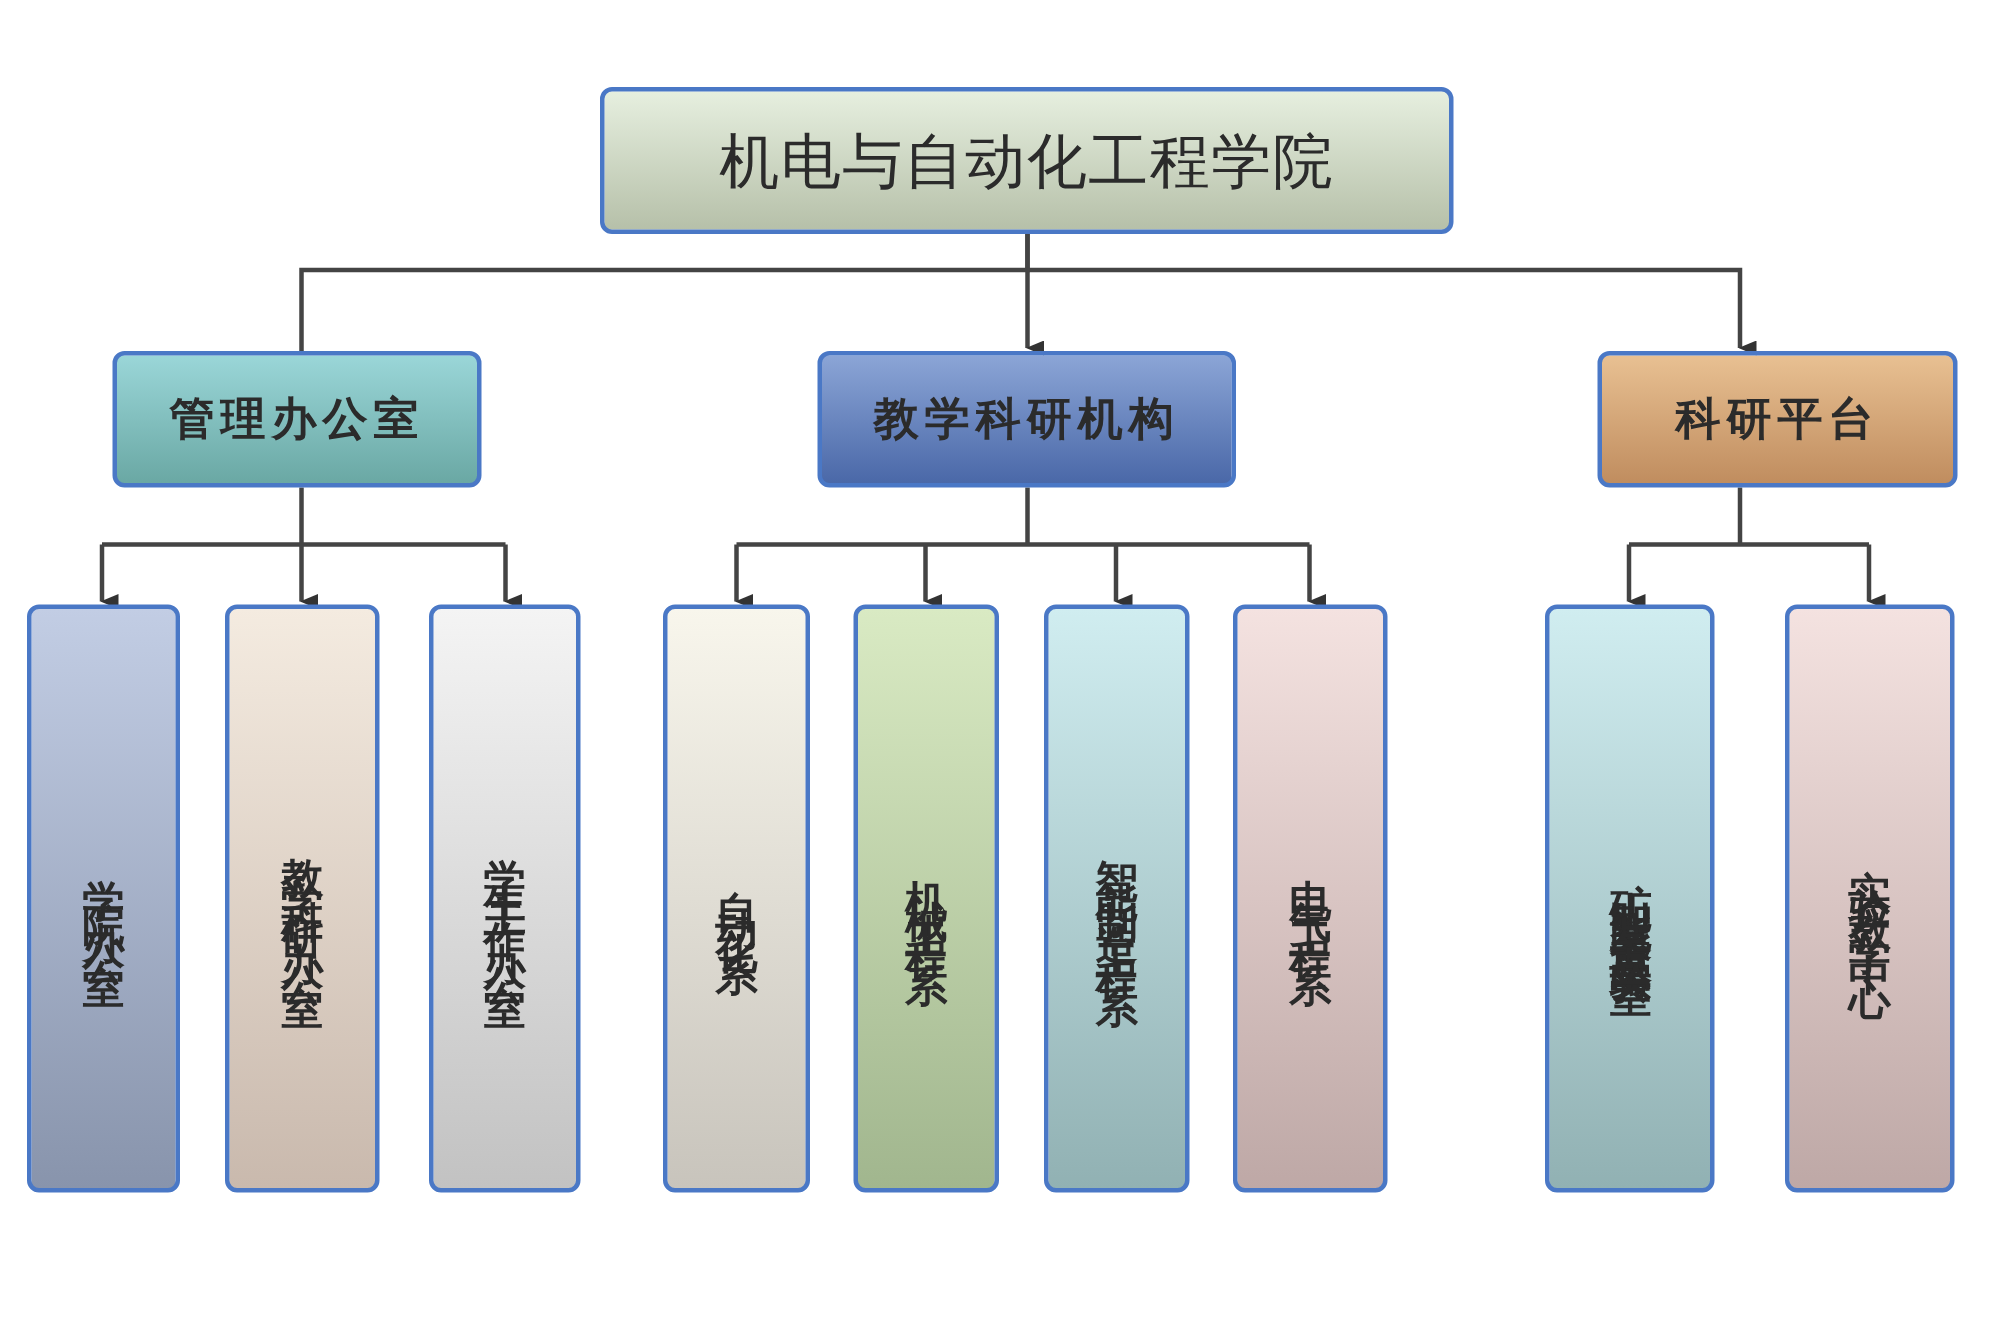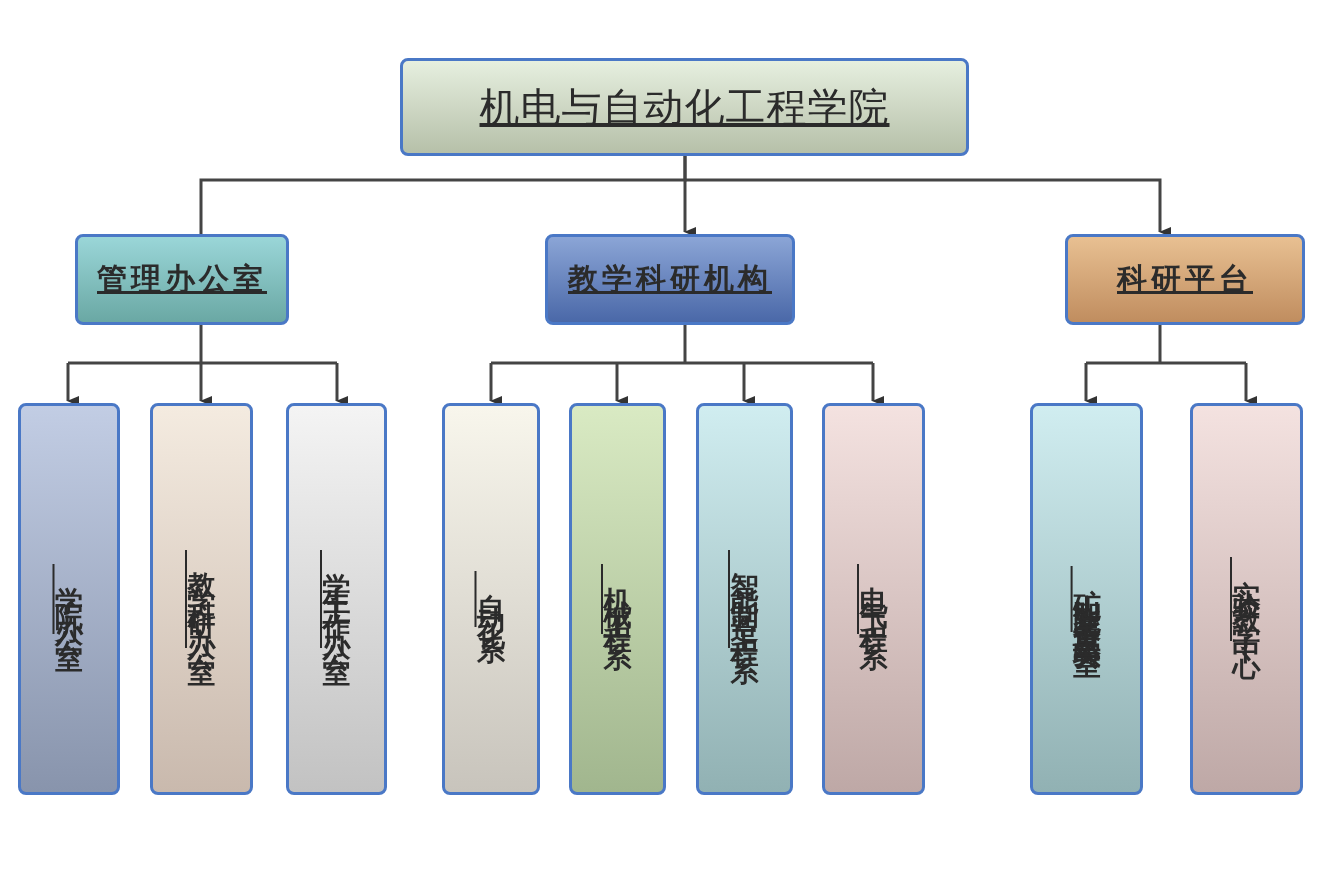--- a/index.html
+++ b/index.html
@@ -1,21 +1,21 @@
 <!DOCTYPE html>
 <html><head>
 <meta charset="utf-8">
 <style>
   html, body { margin: 0; padding: 0; background: #ffffff; }
   body { width: 1328px; height: 886px; position: relative; overflow: hidden;
          font-family: "DejaVu Serif", "Liberation Serif", serif; color: #2b2b2b; }
   #connectors { position: absolute; left: 0; top: 0; width: 1328px; height: 886px; }
   .node { position: absolute; box-sizing: border-box; border: 3px solid #4a78c6;
           border-radius: 8px; display: flex; align-items: center; justify-content: center;
-          text-align: center; text-decoration: underline; }
+          text-align: center; }
   .root { left: 400px; top: 58px; width: 569px; height: 98px;
           background: linear-gradient(#e6efdf, #b6c0a9); font-size: 40px;
           font-family: "DejaVu Sans", "Liberation Sans", sans-serif; letter-spacing: 1px; }
   .l1 { top: 234px; height: 91px; font-size: 30px; font-weight: bold; letter-spacing: 4px; }
   .l2 { top: 403px; height: 392px; font-size: 28px; font-weight: bold; }
   .vtext { writing-mode: vertical-rl; text-orientation: upright; letter-spacing: 14px; line-height: 1.25; }
   .vtext.two { letter-spacing: 6px; line-height: 1.15; }
 </style>
 </head>
 <body>
@@ -44,24 +44,24 @@
 
   <path d="M1160,325 L1160,363 M1086,363 L1246,363" stroke="#444" stroke-width="3" fill="none"></path>
   <path d="M1086,363 L1086,401" stroke="#444" stroke-width="3" fill="none" marker-end="url(#arrow)"></path>
   <path d="M1246,363 L1246,401" stroke="#444" stroke-width="3" fill="none" marker-end="url(#arrow)"></path>
 </svg>
 
 <div class="node root">
   <span>机电与自动化工程学院</span>
 </div>
 
-<div class="node l1" style="left:75px;width:214px;background:linear-gradient(#9ad6d8,#6aa8a4);">
+<div class="node l1" style="left:75px;width:246px;background:linear-gradient(#9ad6d8,#6aa8a4);">
   <span>管理办公室</span>
 </div>
-<div class="node l1" style="left:545px;width:250px;background:linear-gradient(#8ba5d6,#4a68a8);">
+<div class="node l1" style="left:545px;width:279px;background:linear-gradient(#8ba5d6,#4a68a8);">
   <span>教学科研机构</span>
 </div>
 <div class="node l1" style="left:1041px;width:240px;background:linear-gradient(#e8c092,#c08d5f);margin-left:24px;">
   <span>科研平台</span>
 </div>
 
 <div class="node l2" style="left:18px;width:102px;background:linear-gradient(#c2cde4,#8894ac);">
   <span class="vtext">学院办公室</span>
 </div>
 <div class="node l2" style="left:150px;width:103px;background:linear-gradient(#f4ebe0,#c9b9ad);">

